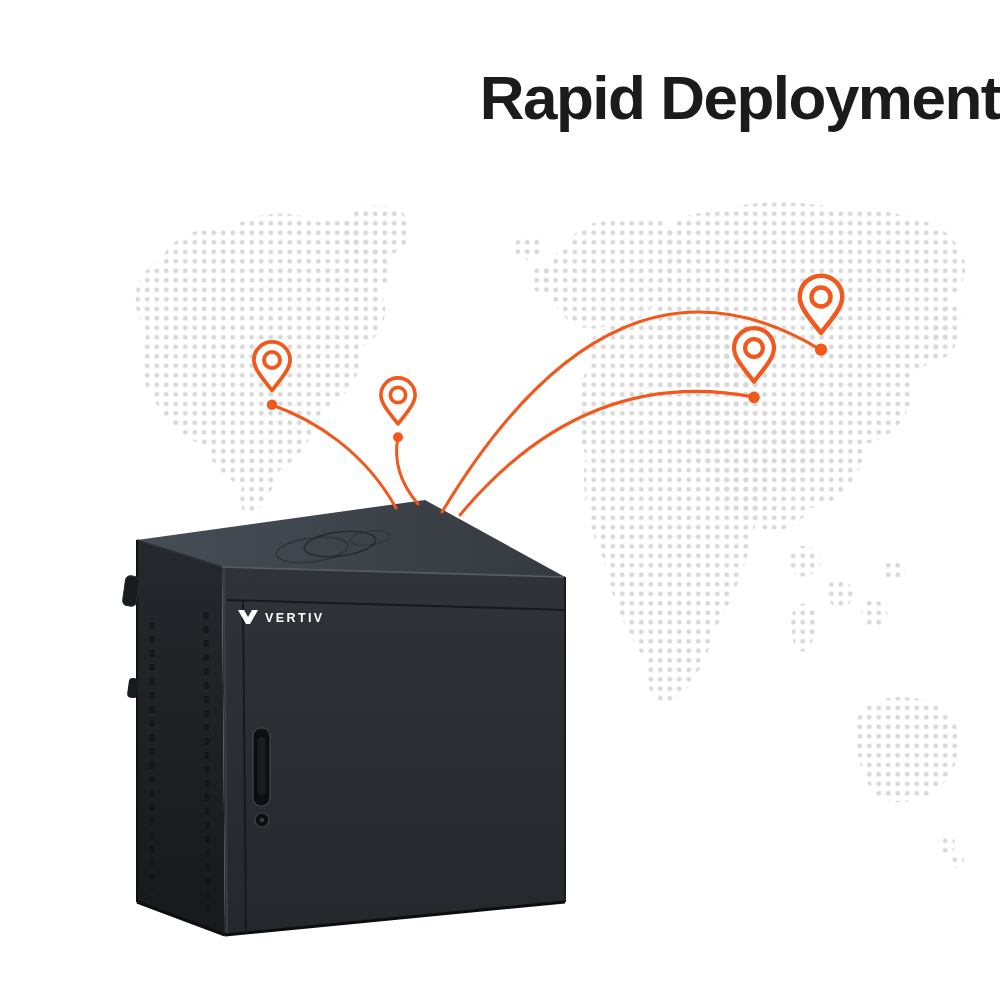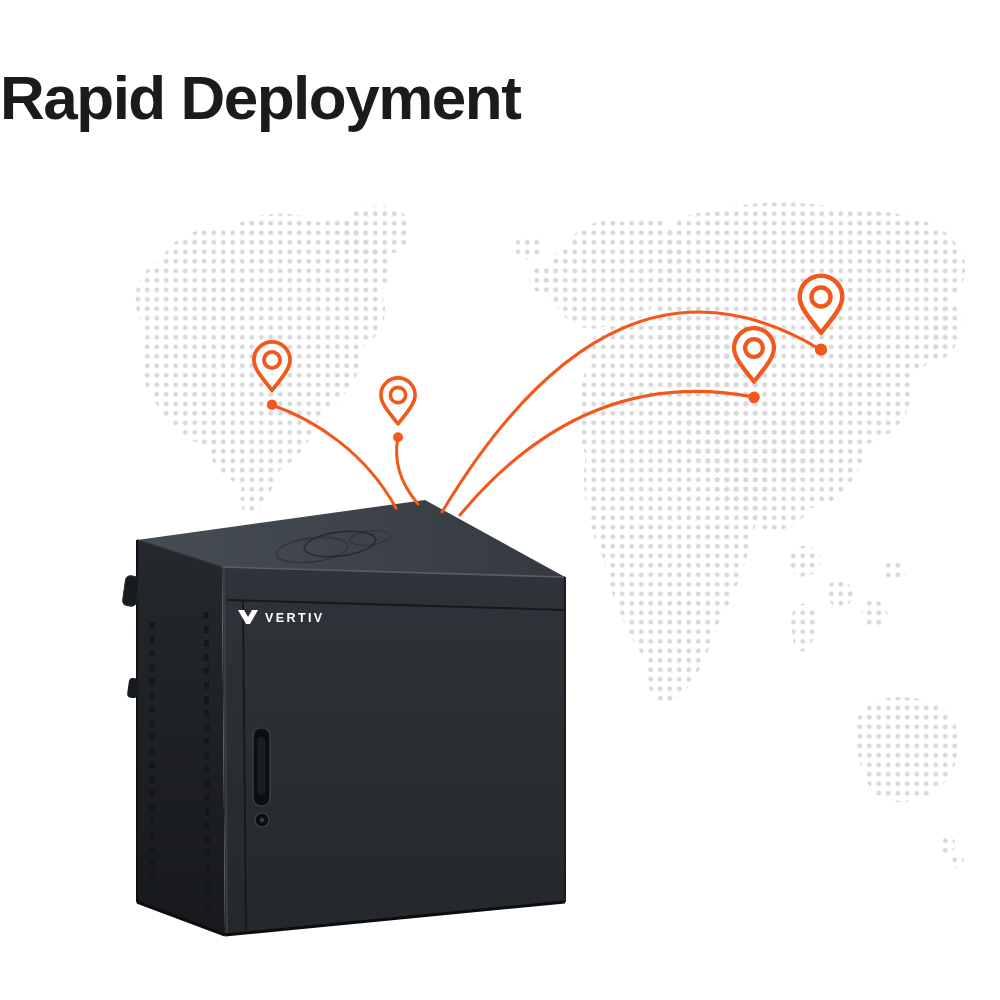--- a/index.html
+++ b/index.html
@@ -7,21 +7,21 @@
     position:relative;
     width:1000px;height:1000px;
     background:#ffffff;
     overflow:hidden;
     font-family:"Liberation Sans", sans-serif;
   }
   .title{
     position:absolute;
     top:62px;left:0;right:0;
     margin:0;
-    text-align:left;
+    text-align:right;
     font-size:62px;
     font-weight:800;
     letter-spacing:-1.5px;
     color:#1b1b1b;
     font-family:"Liberation Sans", sans-serif;
   }
   .illustration{
     position:absolute;
     inset:0;
   }

